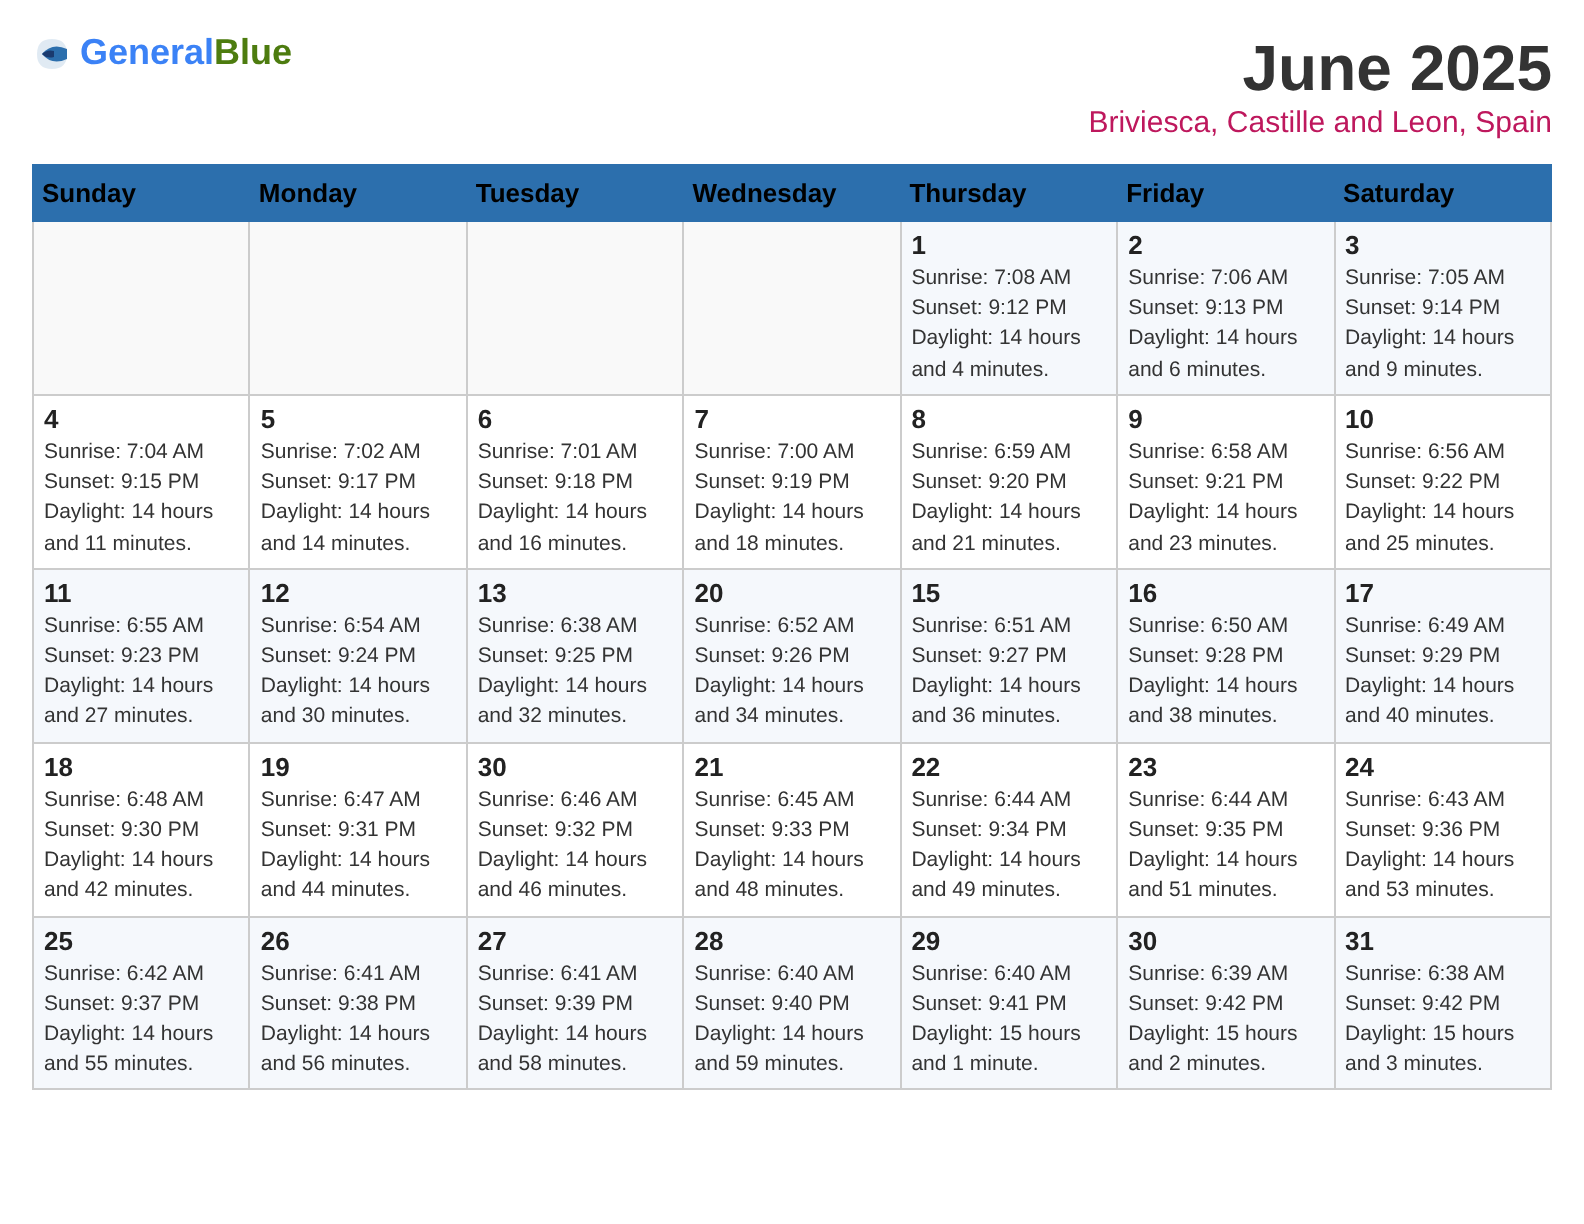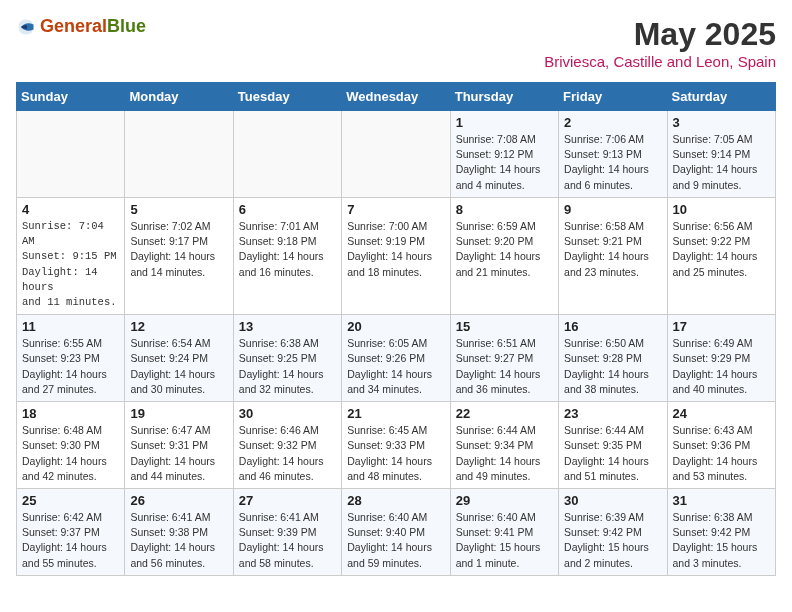--- a/index.html
+++ b/index.html
@@ -17,21 +17,21 @@
       margin-bottom: 12px;
     }
     .logo {
       display: flex;
       align-items: center;
       gap: 4px;
     }
     .logo-text-general {
       font-size: 18px;
       font-weight: bold;
-      color: #c2410c;
+      color: #3b82f6;
     }
     .logo-text-blue {
       font-size: 18px;
       font-weight: bold;
       color: #4d7c0f;
     }
     .logo-icon {
       width: 20px;
       height: 20px;
     }
@@ -47,21 +47,21 @@
       font-size: 15px;
       color: #be185d;
     }
     table {
       width: 100%;
       border-collapse: collapse;
       font-size: 11px;
     }
     thead tr th {
       background-color: #2c6fad;
-      color: #ffffff;
+      color: #000000;
       padding: 6px 4px;
       text-align: left;
       font-size: 13px;
       border: 1px solid #2c6fad;
     }
     tbody tr td {
       border: 1px solid #ccc;
       padding: 4px 5px;
       vertical-align: top;
       width: calc(100% / 7);
@@ -98,21 +98,21 @@
     <svg class="logo-icon" viewBox="0 0 40 40" xmlns="http://www.w3.org/2000/svg">
       <path d="M20 5 Q35 5 35 20 Q35 35 20 35 Q5 35 5 20 Q5 5 20 5Z" fill="#2c6fad" opacity="0.15"></path>
       <path d="M10 20 Q20 8 35 15 L35 25 Q20 32 10 20Z" fill="#2c6fad"></path>
       <path d="M10 20 Q15 15 22 17 L22 23 Q15 25 10 20Z" fill="#1a3a6e"></path>
     </svg>
     <div>
       <span class="logo-text-general">General</span><span class="logo-text-blue">Blue</span>
     </div>
   </div>
   <div class="title-block">
-    <div class="calendar-title">May 2025</div>
+    <div class="calendar-title">June 2025</div>
     <div class="calendar-subtitle">Briviesca, Castille and Leon, Spain</div>
   </div>
 </div>
 
 <table>
   <thead>
     <tr>
     <th>Sunday</th>
         <th>Monday</th>
         <th>Tuesday</th>
@@ -146,21 +146,21 @@
           <span class="day-number">3</span>
           <div class="day-info" style="white-space: pre-line;">Sunrise: 7:05 AM
 Sunset: 9:14 PM
 Daylight: 14 hours
 and 9 minutes.</div>
         </td>
       </tr>
       <tr>
         <td>
           <span class="day-number">4</span>
-          <div class="day-info" style="white-space: pre-line; font-family: Liberation Mono, monospace;">Sunrise: 7:04 AM
+          <div class="day-info" style="white-space: pre-line;">Sunrise: 7:04 AM
 Sunset: 9:15 PM
 Daylight: 14 hours
 and 11 minutes.</div>
         </td>
         <td>
           <span class="day-number">5</span>
           <div class="day-info" style="white-space: pre-line;">Sunrise: 7:02 AM
 Sunset: 9:17 PM
 Daylight: 14 hours
 and 14 minutes.</div>
@@ -218,21 +218,21 @@
         </td>
         <td>
           <span class="day-number">13</span>
           <div class="day-info" style="white-space: pre-line;">Sunrise: 6:38 AM
 Sunset: 9:25 PM
 Daylight: 14 hours
 and 32 minutes.</div>
         </td>
         <td>
           <span class="day-number">20</span>
-          <div class="day-info" style="white-space: pre-line;">Sunrise: 6:05 AM
+          <div class="day-info" style="white-space: pre-line;">Sunrise: 6:52 AM
 Sunset: 9:26 PM
 Daylight: 14 hours
 and 34 minutes.</div>
         </td>
         <td>
           <span class="day-number">15</span>
           <div class="day-info" style="white-space: pre-line;">Sunrise: 6:51 AM
 Sunset: 9:27 PM
 Daylight: 14 hours
 and 36 minutes.</div>

